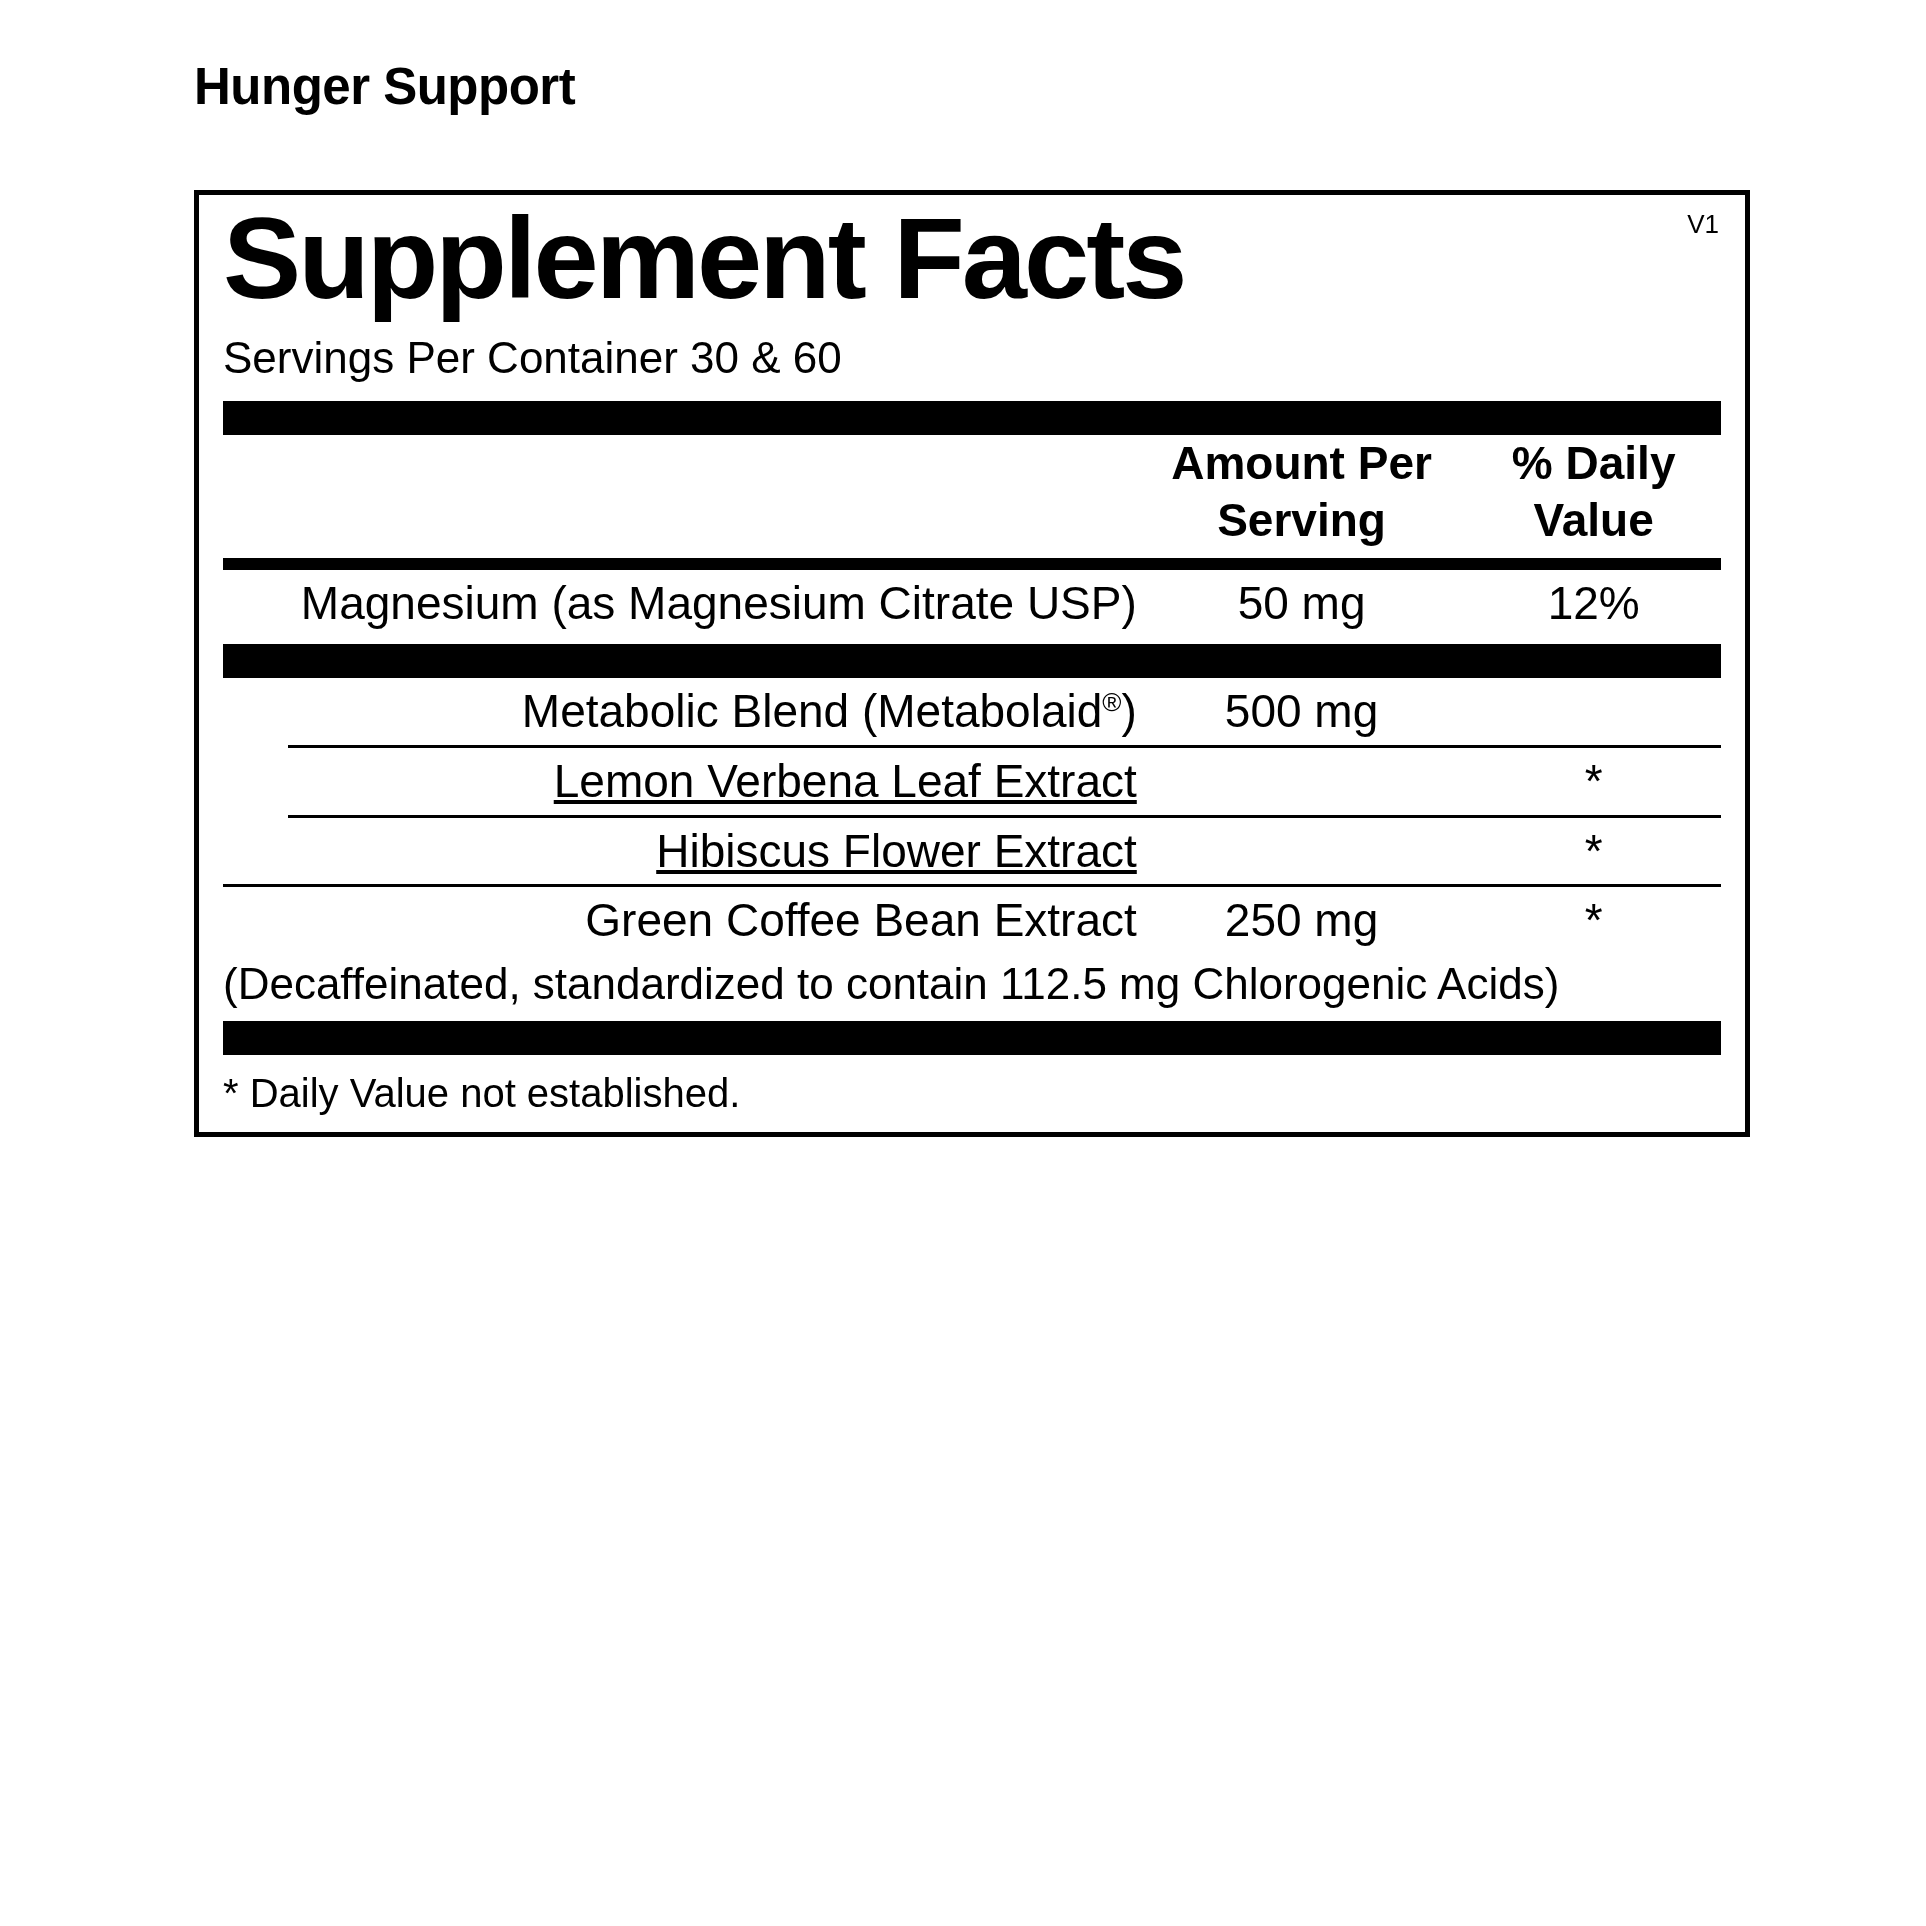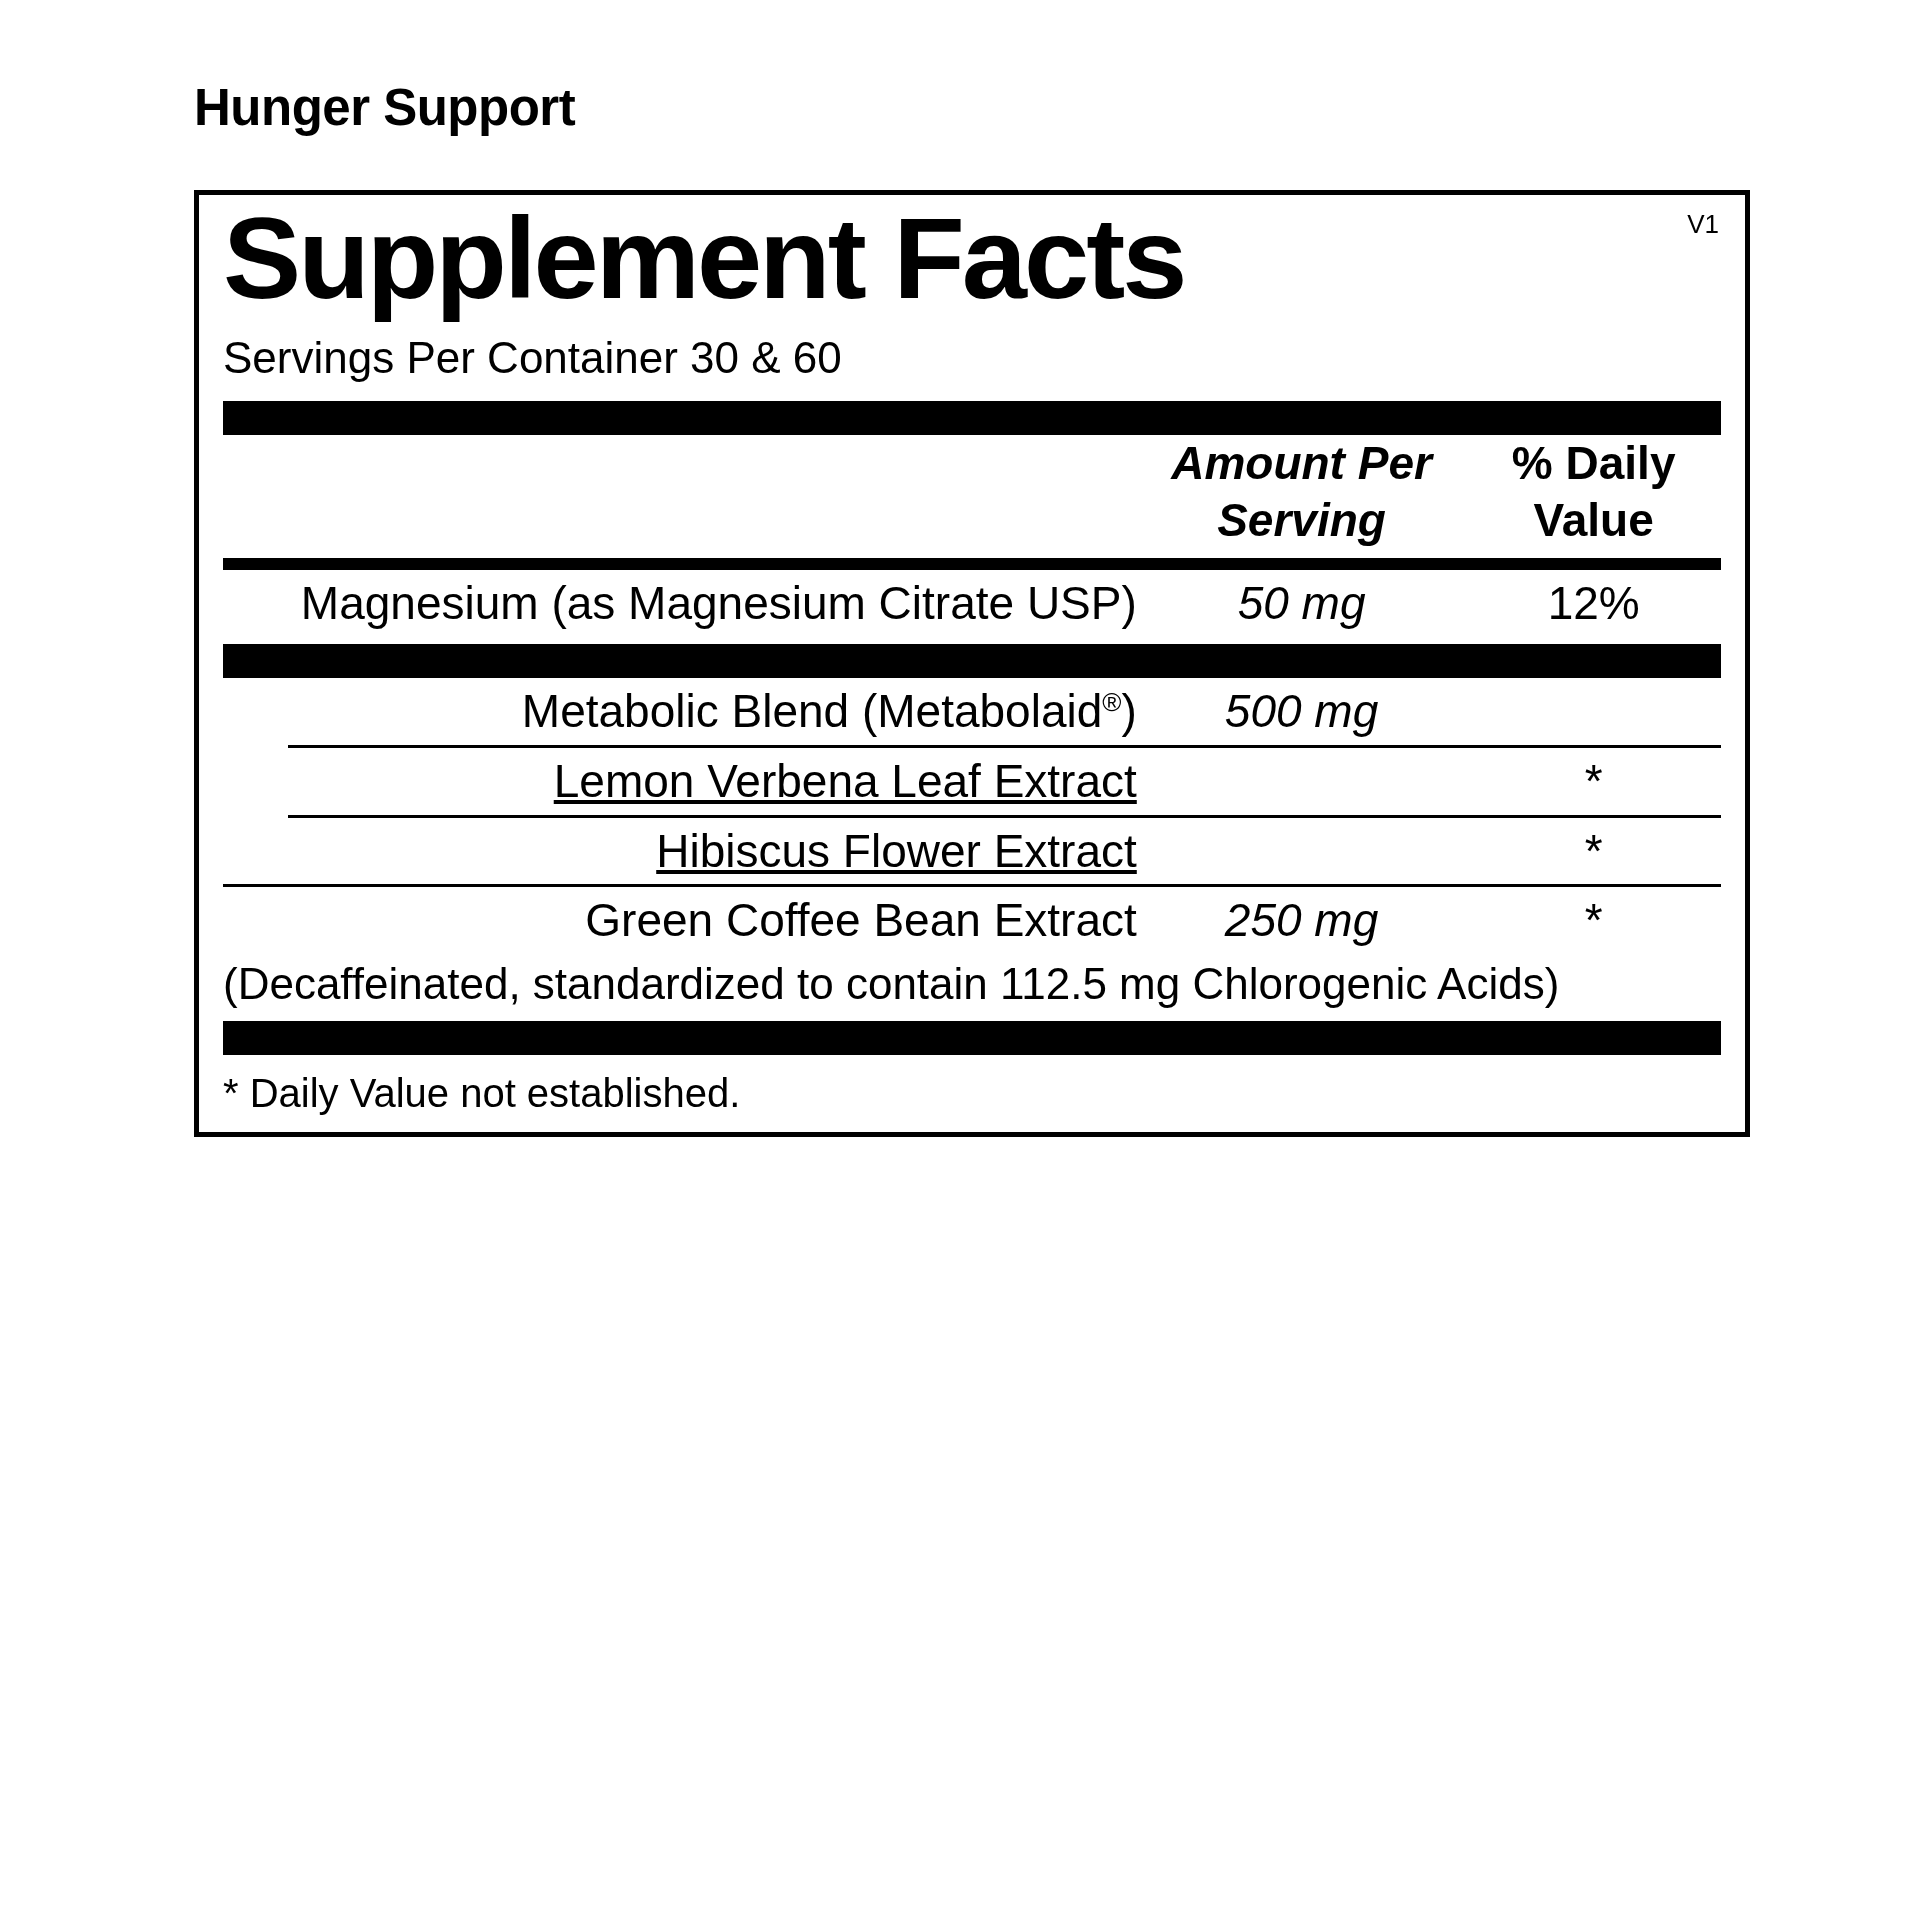--- a/index.html
+++ b/index.html
@@ -17,21 +17,21 @@
 
   .page {
     position: relative;
     width: 1927px;
     height: 1927px;
   }
 
   .product-title {
     position: absolute;
     left: 194px;
-    top: 80px;
+    top: 59px;
     font-size: 51px;
     font-weight: bold;
     letter-spacing: -0.5px;
     line-height: 1.1;
   }
 
   .panel {
     position: absolute;
     left: 194px;
     top: 190px;
@@ -86,21 +86,21 @@
   table.facts {
     width: 100%;
     border-collapse: collapse;
     font-size: 44px;
   }
   table.facts td {
     vertical-align: bottom;
     padding: 0;
   }
   .col-name { width: 61%; }
-  .col-amt  { width: 22%; text-align: center; font-style: italic; }
+  .col-amt  { width: 22%; text-align: center; }
   .col-dv   { width: 17%; text-align: center; }
 
   .hdr-row td {
     font-weight: bold;
     font-size: 46px;
     line-height: 1.22;
     padding-top: 14px;
     padding-bottom: 6px;
     text-align: center;
   }

